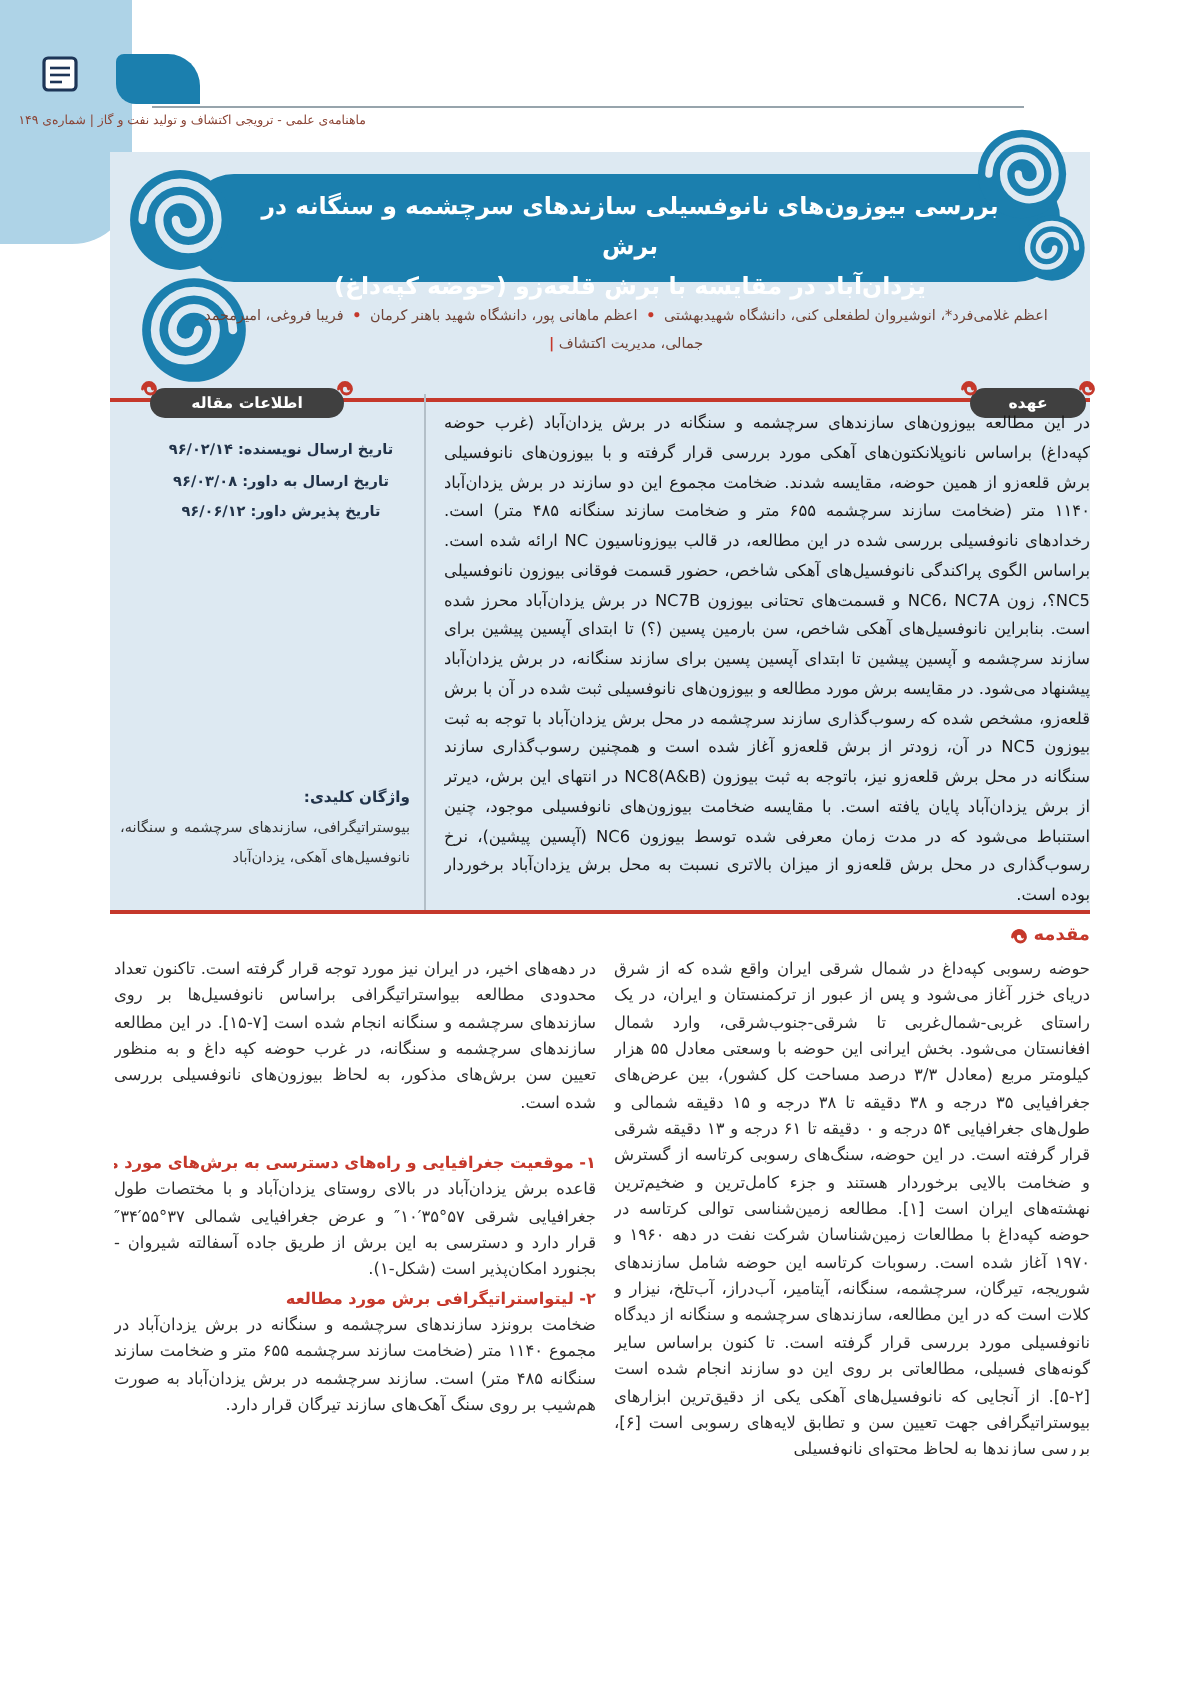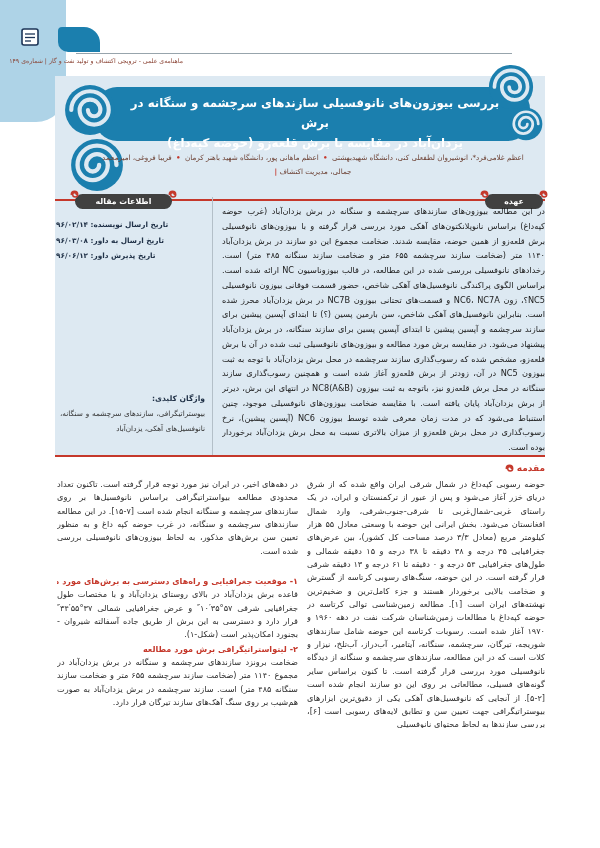--- a/index.html
+++ b/index.html
@@ -34,21 +34,21 @@
   
   .tabs-rule{left:55px;top:199px;width:490px;height:1.5px;background:#c5382b;}
   .pill{top:194px;height:15px;background:#404040;border-radius:8px;color:#fff;
         font-size:7.8px;font-weight:700;text-align:center;line-height:15px;direction:rtl;}
   .pill-info{left:75px;width:97px;}
   .pill-abs{left:485px;width:58px;}
   .pill .c-l{position:absolute;left:-5px;top:-4px;}
   .pill .c-r{position:absolute;right:-5px;top:-4px;}
 
   
-  .dates{left:56px;top:217px;width:145px;direction:rtl;text-align:left;
+  .dates{left:68px;top:217px;width:145px;direction:rtl;text-align:center;
          font-size:7.3px;font-weight:700;color:#223349;line-height:15.5px;}
   .kw-label{left:60px;top:394px;width:145px;direction:rtl;text-align:right;
             font-size:7.6px;font-weight:700;color:#223349;}
   .kw-text{left:60px;top:407px;width:145px;direction:rtl;text-align:justify;
            font-size:7.3px;color:#333;line-height:14.5px;}
   .v-divider{left:212px;top:197px;width:1px;height:259px;background:#b3bfc8;}
 
   
   .abstract{left:222px;top:204px;width:323px;height:252px;overflow:hidden;direction:rtl;
             text-align:justify;font-size:8.2px;line-height:14.75px;color:#1b1b1b;}

